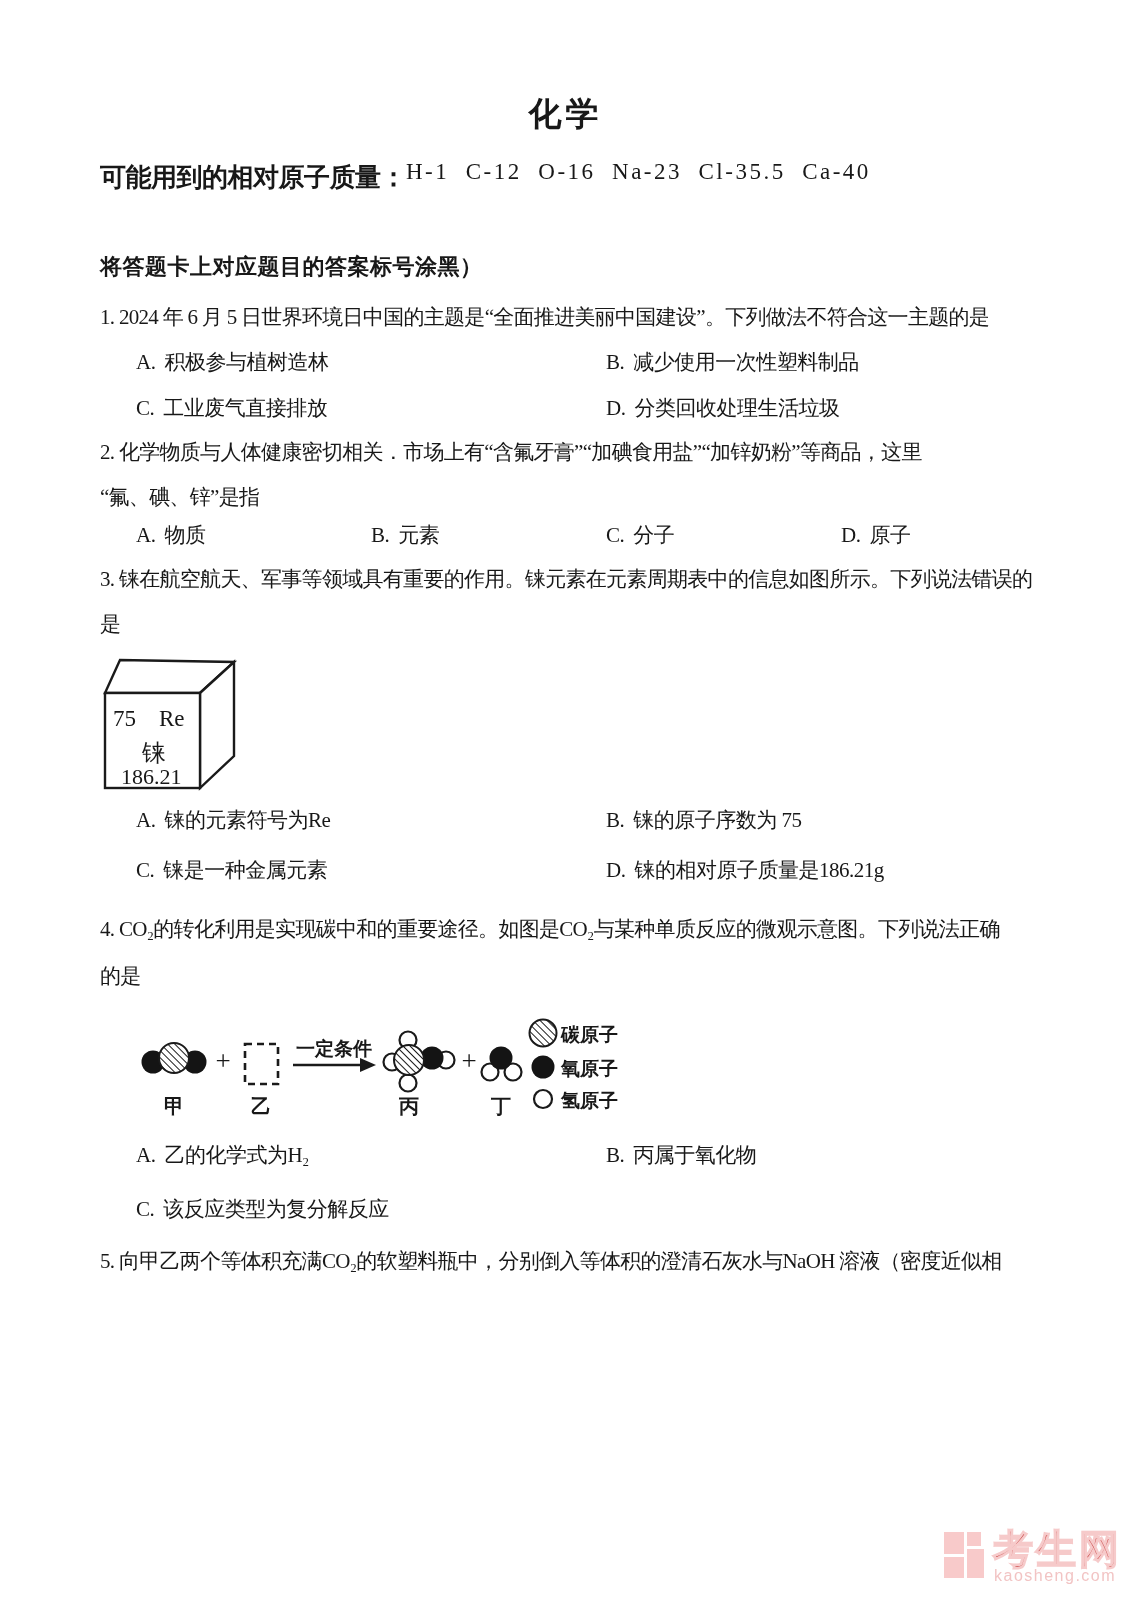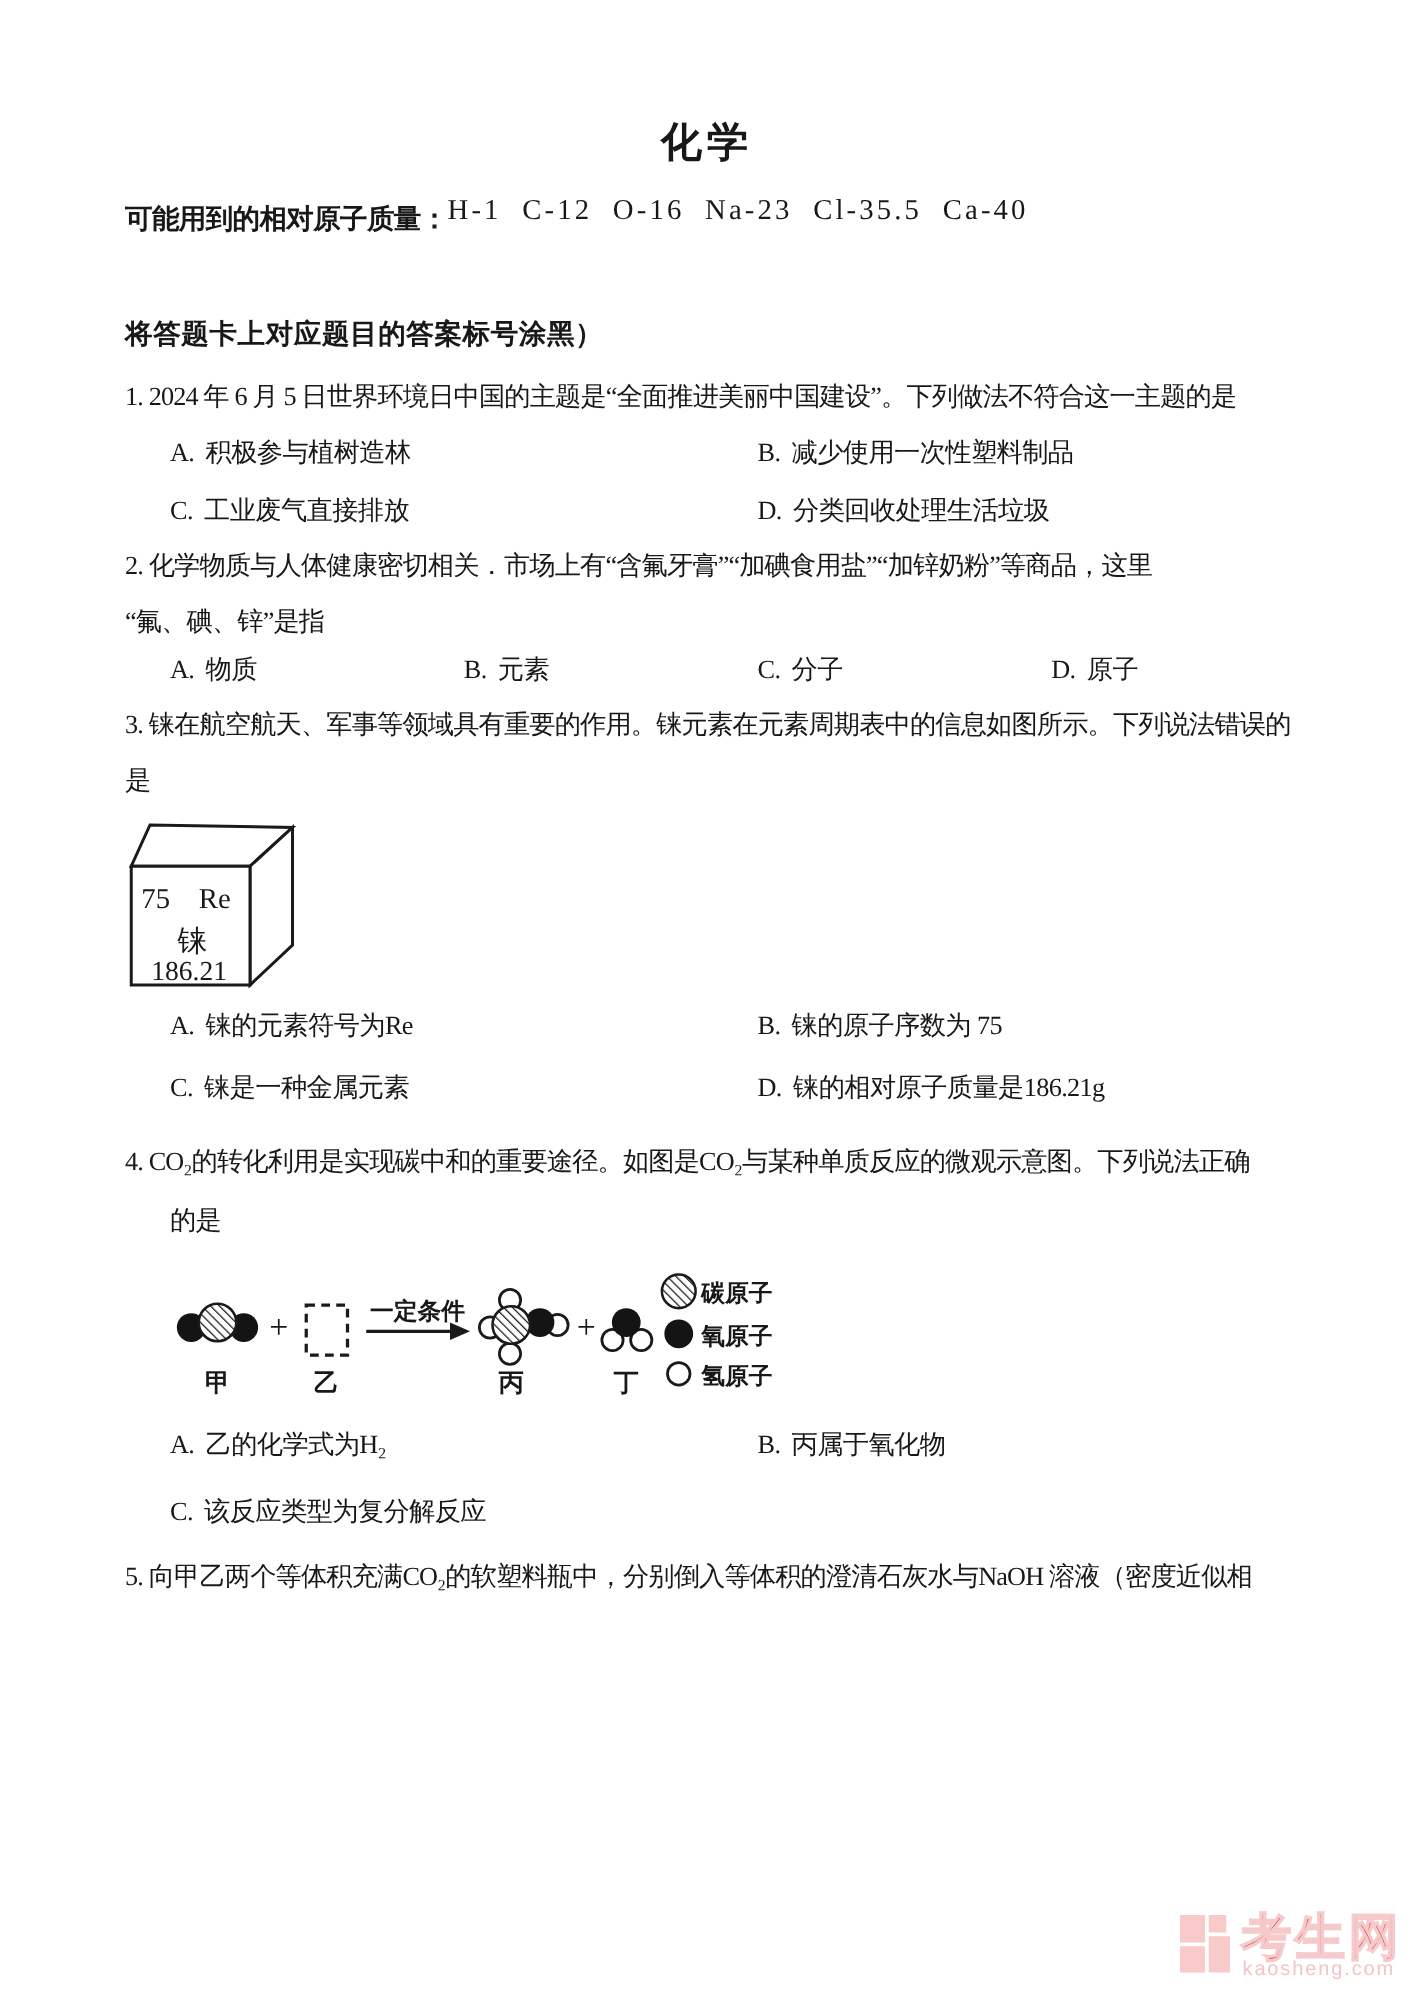--- a/index.html
+++ b/index.html
@@ -1,21 +1,21 @@
 <!DOCTYPE html>
 <html><head>
 <meta charset="utf-8">
 <style>
   html,body{margin:0;padding:0;background:#ffffff;}
   .page{position:relative;width:1131px;height:1600px;background:#ffffff;overflow:hidden;
         font-family:"Liberation Serif","DejaVu Serif",serif;color:#181818;}
   .abs{position:absolute;white-space:nowrap;}
   .title{width:100%;text-align:center;font-family:"Liberation Sans","DejaVu Sans",sans-serif;
          font-weight:bold;font-size:33px;letter-spacing:4px;}
-  .mass-label{font-family:Liberation Sans, sans-serif;font-weight:bold;font-size:22px;letter-spacing:-0.5px;}
+  .mass-label{font-family:Liberation Sans, sans-serif;font-weight:bold;font-size:26px;letter-spacing:-0.5px;}
   .mass-values{font-family:"Liberation Serif","DejaVu Serif",serif;font-size:23px;letter-spacing:2.5px;
                white-space:pre;position:relative;top:-7px;}
   .sec-head{font-family:"Liberation Sans","DejaVu Sans",sans-serif;font-weight:bold;font-size:22px;letter-spacing:0.5px;}
   .qline{font-size:21px;letter-spacing:-0.7px;}
   .opt{font-size:21px;letter-spacing:-0.5px;margin-left:36px;}
   .opt .otext{margin-left:9px;}
   svg text{fill:#181818;}
   svg .serif-t{font-family:"Liberation Serif","DejaVu Serif",serif;}
   svg .hei-t{font-family:"Liberation Sans","DejaVu Sans",sans-serif;font-weight:bold;}
   
@@ -64,21 +64,21 @@
     <text x="45" y="116" class="serif-t" font-size="24">铼</text>
     <text x="24" y="139" class="serif-t" font-size="22">186.21</text>
   </svg>
 
   <div class="abs opt" style="left:100px;top:806px;"><span>A.</span><span class="otext">铼的元素符号为Re</span></div>
   <div class="abs opt" style="left:570px;top:806px;"><span>B.</span><span class="otext">铼的原子序数为 75</span></div>
   <div class="abs opt" style="left:100px;top:856px;"><span>C.</span><span class="otext">铼是一种金属元素</span></div>
   <div class="abs opt" style="left:570px;top:856px;"><span>D.</span><span class="otext">铼的相对原子质量是186.21g</span></div>
 
   <div class="abs qline" style="left:100px;top:915px;">4. CO₂的转化利用是实现碳中和的重要途径。如图是CO₂与某种单质反应的微观示意图。下列说法正确</div>
-  <div class="abs qline" style="left:100px;top:962px;margin-left:36px;">的是</div>
+  <div class="abs qline" style="left:100px;top:962px;">的是</div>
 
   <svg class="abs" style="left:133px;top:1003px;" width="510" height="118" viewBox="0 0 510 118">
     <defs>
       <pattern id="hatchp" patternUnits="userSpaceOnUse" width="5" height="5" patternTransform="rotate(-45)">
         <rect width="5" height="5" fill="#ffffff"></rect>
         <line x1="0" y1="0" x2="0" y2="5" stroke="#1a1a1a" stroke-width="2"></line>
       </pattern>
     </defs>
 
     <g>

